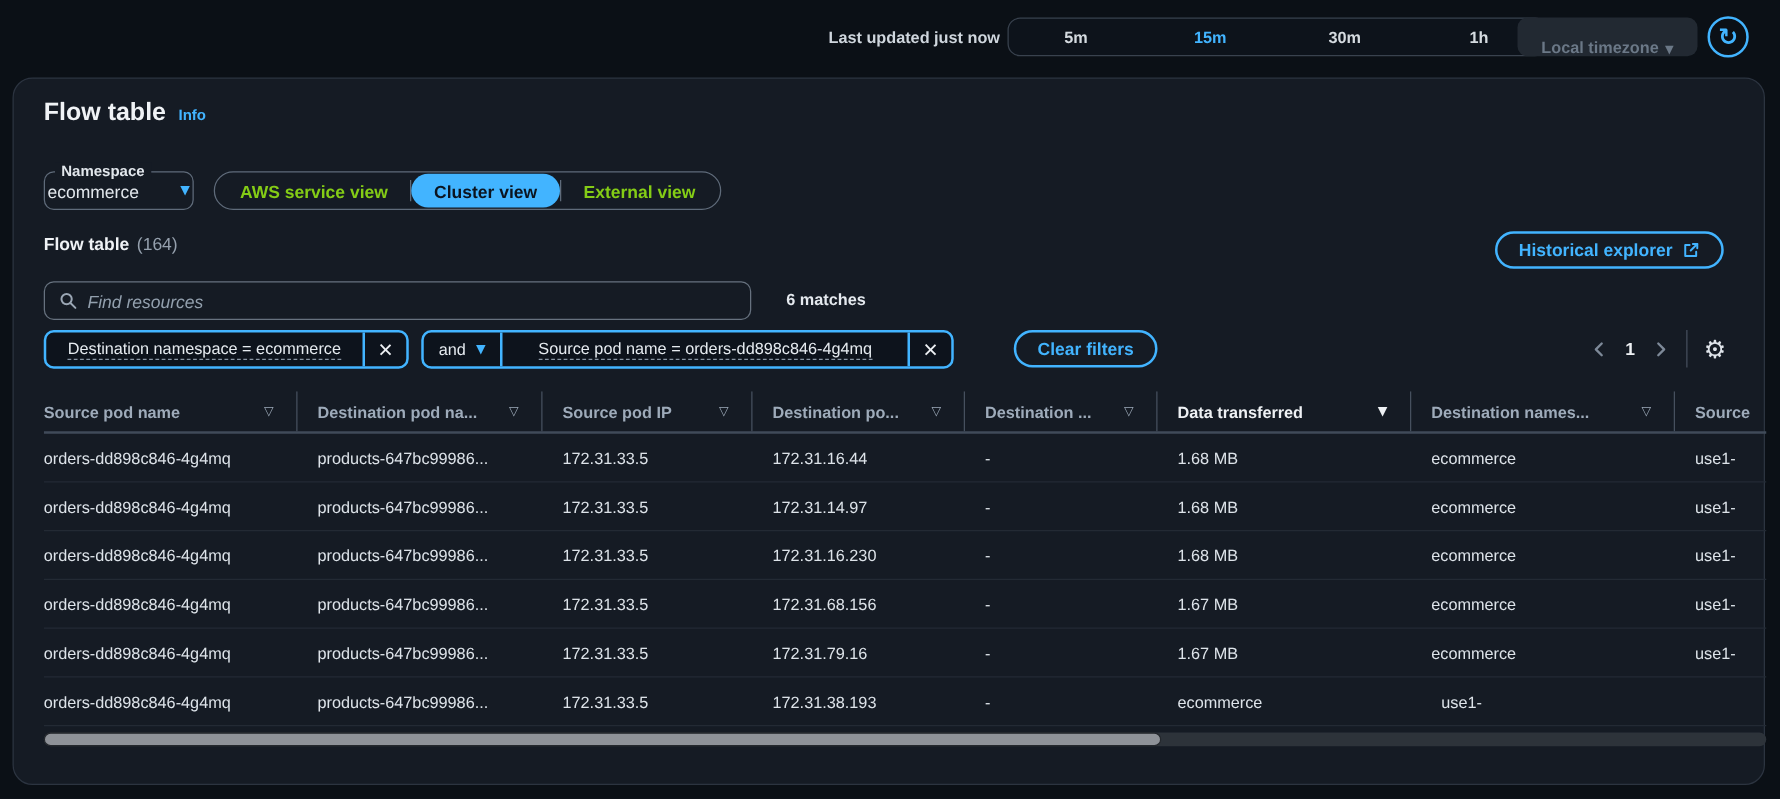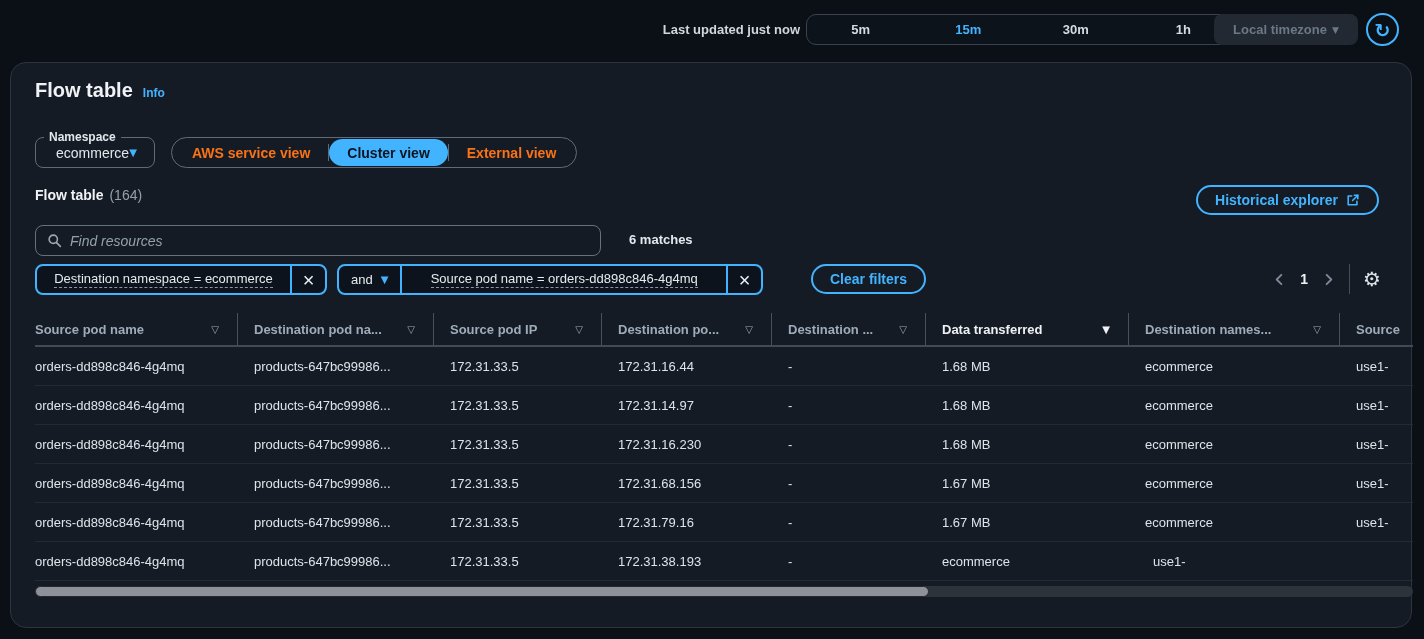--- a/index.html
+++ b/index.html
@@ -16,36 +16,36 @@
   *{margin:0;padding:0;box-sizing:border-box}
   html,body{width:1424px;height:639px;overflow:hidden}
   body{background:var(--page-bg);font-family:"Liberation Sans","DejaVu Sans",sans-serif;position:relative;color:var(--txt)}
   .glyph{font-family:"DejaVu Sans",sans-serif}
 
   
   .last-updated{position:absolute;top:22px;right:624px;font-size:13px;font-weight:700;color:#cfd6dd;white-space:nowrap}
   .time-seg{position:absolute;left:806px;top:14px;width:432px;height:31px;border:1px solid #39424e;border-radius:10px;display:flex;background:#0d131b}
   .time-opt{flex:1;display:flex;align-items:center;justify-content:center;font-size:13px;font-weight:700;color:#d5dbe0;cursor:pointer}
   .time-opt.selected{color:var(--accent)}
-  .tz-btn{position:absolute;left:1214px;top:14px;width:144px;height:31px;background:#222932;border-radius:8px;display:flex;align-items:center;justify-content:center;gap:5px;font-size:13px;font-weight:700;color:#6b7887}
+  .tz-btn{position:absolute;left:1214px;top:14px;width:144px;height:31px;background:#222932;border-radius:8px;display:flex;align-items:flex-end;justify-content:center;gap:5px;font-size:13px;font-weight:700;color:#6b7887}
   .tz-btn .caret{font-size:9px;color:#6b7887}
   .refresh-btn{position:absolute;left:1366px;top:13px;width:33px;height:33px;border:2px solid var(--accent);border-radius:50%;display:flex;align-items:center;justify-content:center;color:var(--accent);font-size:19px;font-weight:700;cursor:pointer}
 
   
   .panel{position:absolute;left:10px;top:62px;width:1402px;height:566px;background:var(--panel-bg);border:1px solid var(--panel-border);border-radius:16px}
   .panel-title{position:absolute;left:24px;top:16px;font-size:20px;font-weight:700;color:#f0f3f6;display:flex;align-items:baseline;gap:10px}
   .info-link{font-size:12px;font-weight:700;color:var(--accent);cursor:pointer}
 
-  .ns-field{position:absolute;left:24px;top:74px;width:120px;height:31px;border:1px solid var(--ctl-border);border-radius:8px;display:flex;align-items:center;justify-content:space-between;padding:0 20px;cursor:pointer}
+  .ns-field{position:absolute;left:24px;top:74px;width:120px;height:31px;border:1px solid var(--ctl-border);border-radius:8px;display:flex;align-items:center;justify-content:space-between;padding:0 2px;cursor:pointer}
   .ns-legend{position:absolute;top:-8px;left:8px;background:var(--panel-bg);padding:0 5px;font-size:12px;font-weight:700;color:#e2e7ec;line-height:14px}
   .ns-value{font-size:14px;color:var(--txt)}
   .caret-blue{font-size:10px;color:var(--accent)}
 
   .view-seg{position:absolute;left:160px;top:74px;height:31px;border:1px solid var(--ctl-border);border-radius:16px;display:inline-flex;align-items:center;padding:0 2px;background:transparent}
-  .view-opt{height:27px;display:flex;align-items:center;padding:0 18px;font-size:14px;font-weight:700;color:#f97316;border-radius:14px;cursor:pointer;white-space:nowrap}
+  .view-opt{height:27px;display:flex;align-items:center;padding:0 18px;font-size:14px;font-weight:700;color:#84cc16;border-radius:14px;cursor:pointer;white-space:nowrap}
   .view-opt.selected{background:var(--accent);color:#0b1420}
   .view-sep{width:1px;height:17px;background:var(--ctl-border)}
 
   .section-title{position:absolute;left:24px;top:124px;font-size:14px;font-weight:700;color:#f0f3f6}
   .section-count{font-weight:400;color:var(--txt-dim);margin-left:6px}
   .btn-pill{display:inline-flex;align-items:center;justify-content:center;gap:8px;height:30px;padding:0 17px;border:2px solid var(--accent);border-radius:16px;color:var(--accent);font-size:14px;font-weight:700;background:transparent;cursor:pointer;white-space:nowrap}
   .hist-btn{position:absolute;top:122px;right:32px}
   .clear-btn{position:absolute;left:800px;top:201px}
 
   .search-box{position:absolute;left:24px;top:162px;width:566px;height:31px;border:1px solid #67727f;border-radius:8px;display:flex;align-items:center;padding-left:11px;gap:8px}

